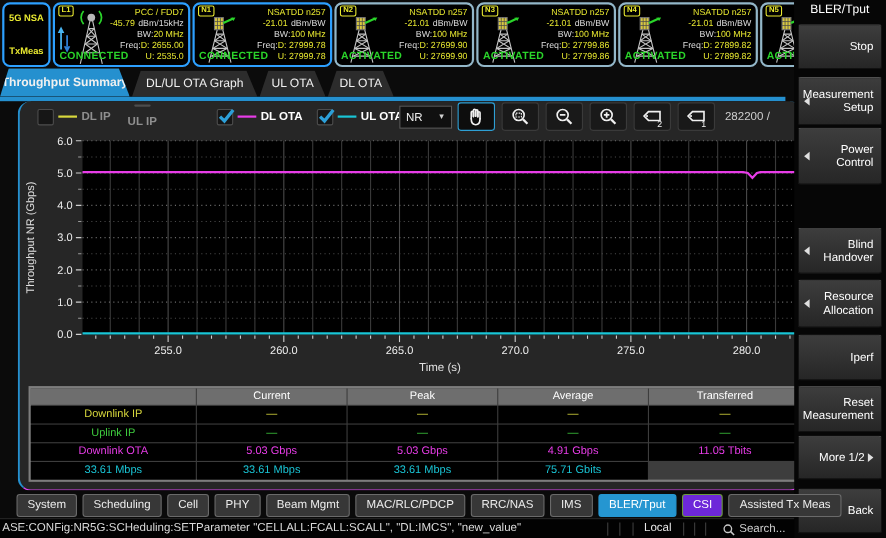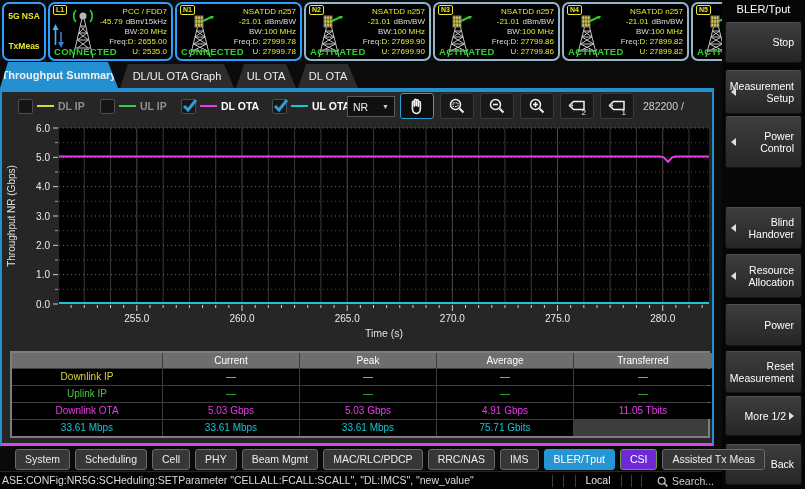--- a/index.html
+++ b/index.html
@@ -35,26 +35,26 @@
   #tabs-row{position:absolute;left:0;top:0;width:100%;height:26px;}
   .tab{position:absolute;bottom:0;height:24px;background:#2c2c2c;color:#f0f0f0;font-size:11px;
        display:flex;align-items:center;justify-content:center;
        clip-path:polygon(8px 0,calc(100% - 10px) 0,100% 100%,0 100%);}
   .tab.active{background:#2590cf;height:26px;font-weight:bold;}
   .tab-0{left:0px;width:118px;}
   .tab-1{left:120px;width:114px;}
   .tab-2{left:236px;width:60px;}
   .tab-3{left:298px;width:60px;}
   #blue-bar{position:absolute;left:0;top:26px;width:100%;height:4px;background:#2590cf;}
-  #content{position:absolute;left:0;top:30px;width:714px;height:354px;background:#262626;
-           border-left:2px solid #2590cf;border-right:2px solid #2590cf;border-bottom:3px solid #d946ef;}
+  #content{position:absolute;left:16px;top:30px;width:714px;height:354px;background:#262626;
+           border-left:2px solid #2590cf;border-right:2px solid #2590cf;border-bottom:1px solid #d946ef;border-radius:12px;}
 
   
   .legend-item{position:absolute;top:3px;height:22px;display:flex;align-items:center;gap:4px;}
-  .li-0{left:16px;} .li-1{left:98px;} .li-2{left:179px;} .li-3{left:270px;}
+  .li-0{left:16px;} .li-1{left:98px;flex-direction:column;} .li-2{left:179px;} .li-3{left:270px;}
   .cbox{width:15px;height:15px;background:#161616;border:1px solid #4d4d4d;border-radius:2px;position:relative;}
   .cbox svg{position:absolute;left:0px;top:-2px;overflow:visible;}
   .swatch{width:17px;height:2px;}
   .l-label{font-size:10.5px;color:#fff;font-weight:bold;}
   .l-label.dim{color:#8f8f8f;}
   #nr-dropdown{position:absolute;left:345px;top:4px;width:48px;height:21px;background:#101010;border:1px solid #5a5a5a;
                color:#f0f0f0;font-size:10.5px;display:flex;align-items:center;padding:0 5px;}
   #nr-dropdown .caret{margin-left:auto;font-size:7px;color:#d0d0d0;}
   .tbtn{position:absolute;top:1px;width:34px;height:26px;background:#191919;border:1px solid #3a3a3a;border-radius:3px;
         display:flex;align-items:center;justify-content:center;}
@@ -586,21 +586,21 @@
       </div>
     <div class="skey sb-3">
         <span class="flyarrow"></span>
         <span>Blind Handover</span>
       </div>
     <div class="skey sb-4">
         <span class="flyarrow"></span>
         <span>Resource Allocation</span>
       </div>
     <div class="skey sb-5">
-        <span>Power</span>
+        <span>Iperf</span>
       </div>
     <div class="skey sb-6">
         <span>Reset Measurement</span>
       </div>
     <div class="skey sb-7">
         <span>More 1/2</span>
         <span class="morearrow"></span>
       </div>
     <div class="skey sb-8">
         <span>Back</span>

